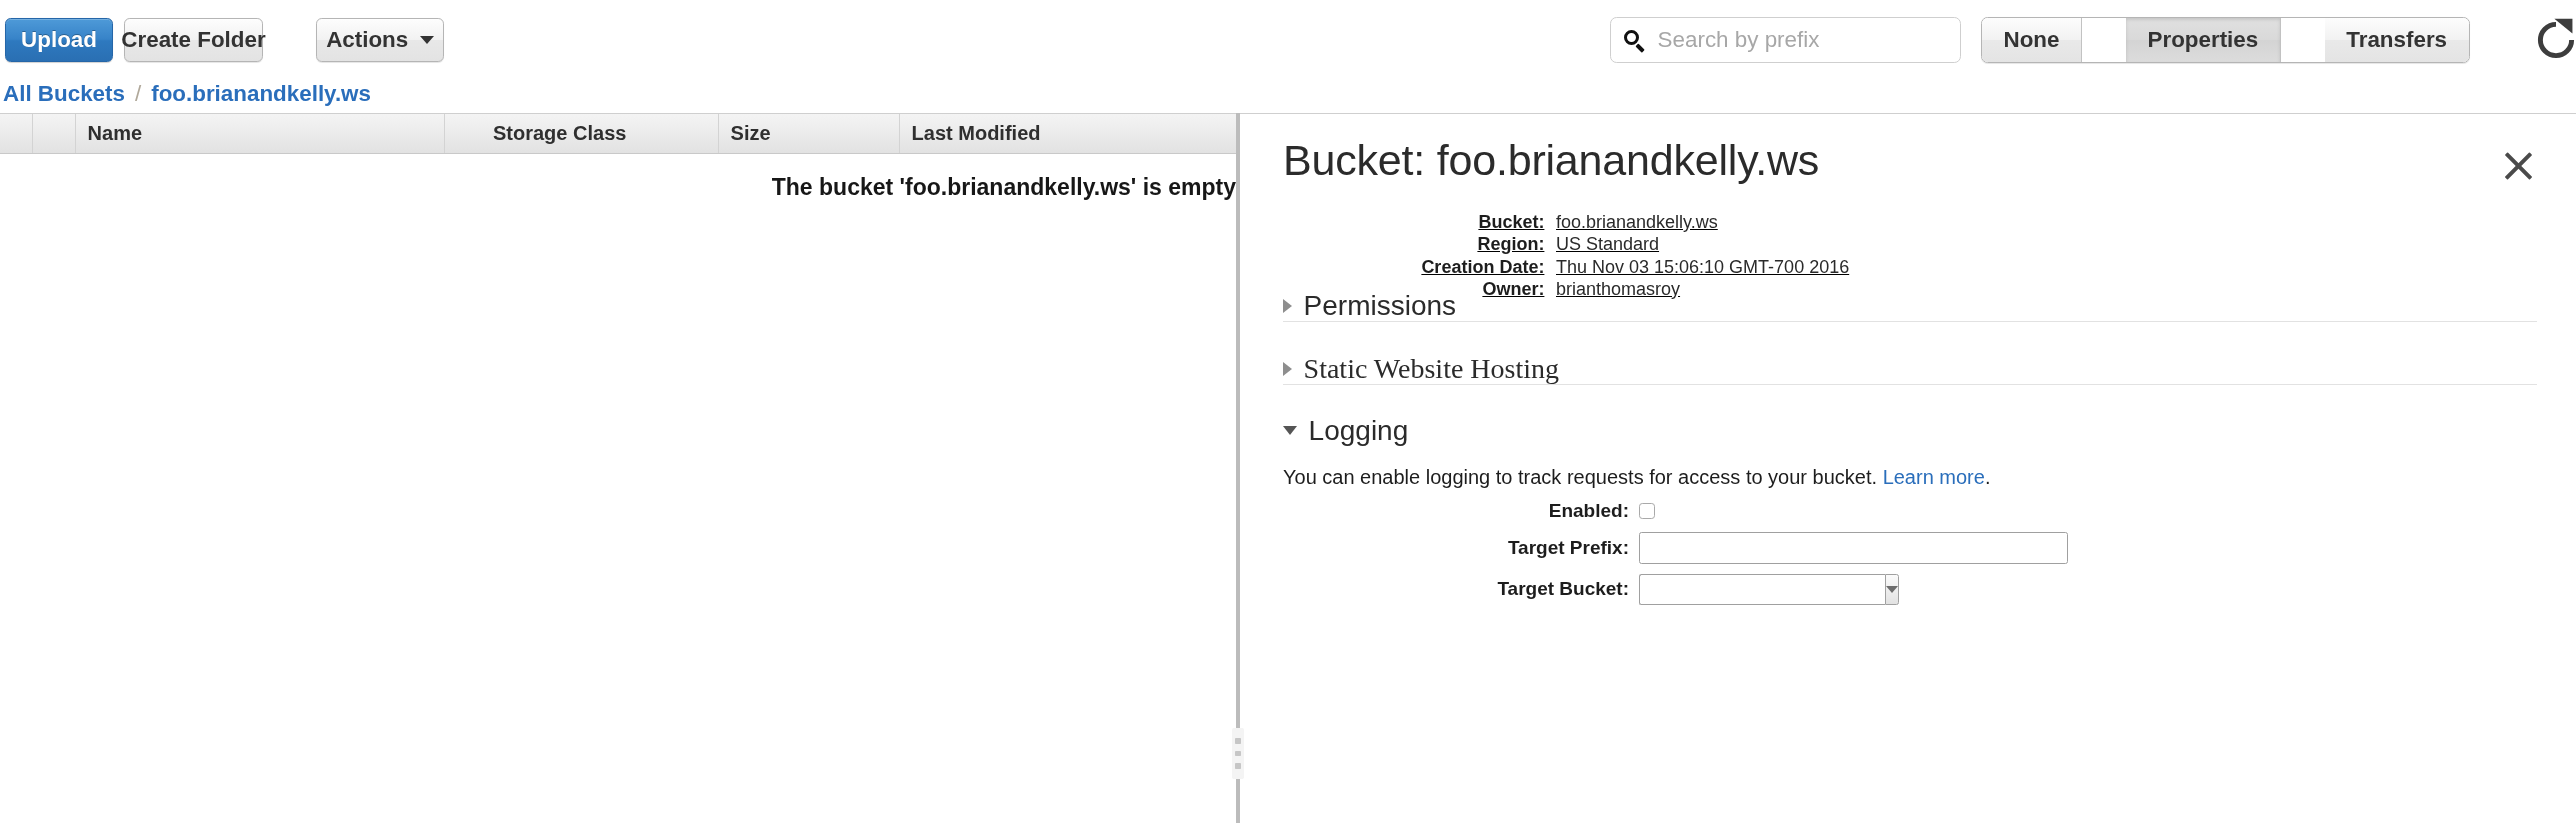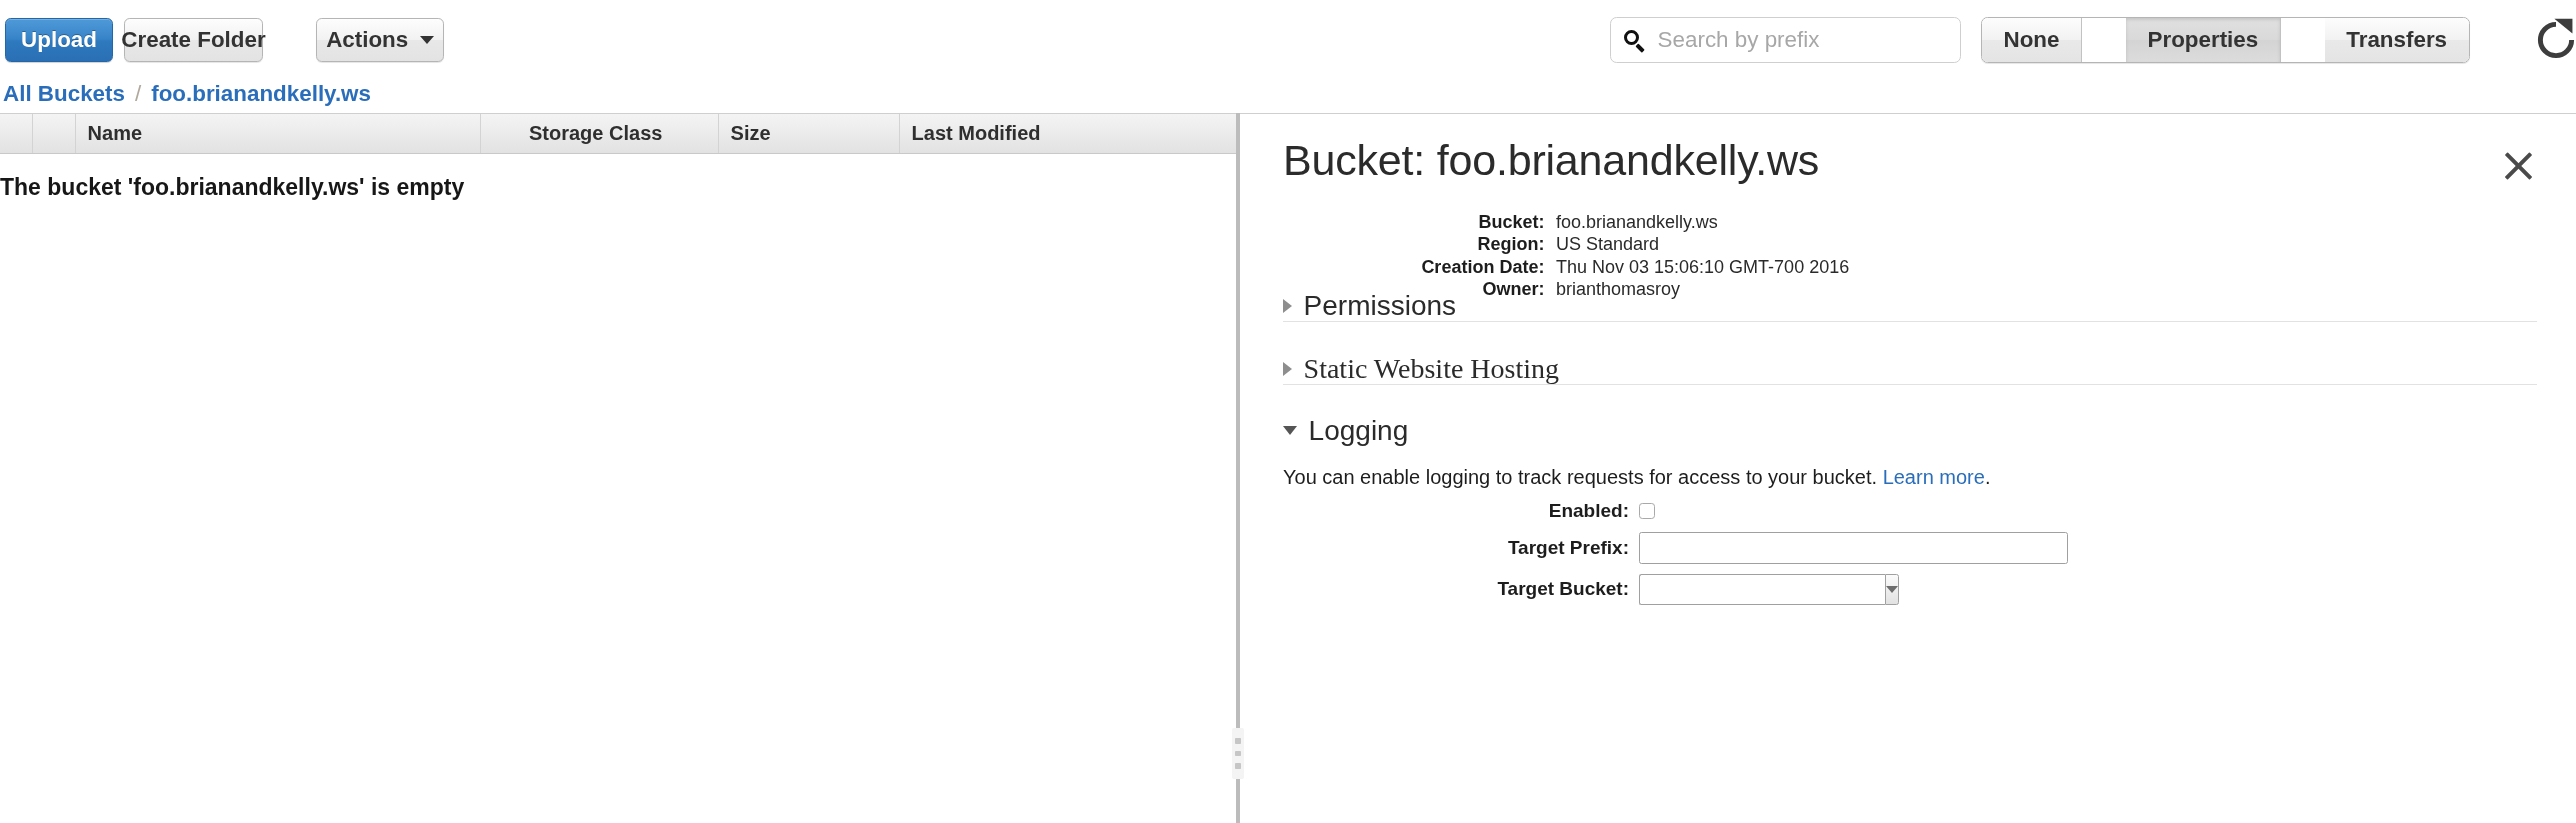--- a/index.html
+++ b/index.html
@@ -116,27 +116,27 @@
     position:absolute; top:0; height:39px;
     display:flex; align-items:center;
     font-size:20px; font-weight:bold; color:#2f2f2f;
     border-left:0.8px solid #d3d3d3;
     padding-left:11.6px; cursor:pointer;
   }
   .th:first-child { border-left:0; }
   #th-check  { left:0px;    width:31.5px;  padding-left:0; }
   #th-icon   { left:31.5px;   width:43px;  padding-left:0; }
   #th-name   { left:75px;   width:396px; }
-  #th-class  { left:480px;  width:248px;padding-left:48px; }
+  #th-class  { left:444px;  width:248px;padding-left:48px; }
   #th-size   { left:718px;  width:181px; }
   #th-mod    { left:899px; width:337px; }
 
   #empty-msg {
     position:absolute; left:0; top:40px; width:1236px;
-    text-align:left; padding-top:20px;
+    text-align:right; padding-top:20px;
     font-size:23px; font-weight:bold; color:#171717;
   }
 
   
   #splitter {
     position:absolute; left:1236px; top:113px; width:4.1px; height:711px;
     background:#bcbcbc; cursor:col-resize; z-index:6;
   }
   #splitter-grip {
     position:absolute; left:-4.1px; top:615px; width:12.4px; height:51px;
@@ -160,21 +160,21 @@
     position:absolute; left:1261px; top:35px; width:35px; height:35px; cursor:pointer;
   }
   #close-icon span {
     position:absolute; left:0; top:15px; width:35px; height:4.1px; background:#4a4a4a; border-radius:0.8px;
   }
   #close-icon span:nth-child(1){ transform:rotate(45deg); }
   #close-icon span:nth-child(2){ transform:rotate(-45deg); }
 
   
   #details { position:absolute; left:0; top:98px; width:1336px; }
-  .detail-row { display:flex; align-items:baseline; height:19px; margin-bottom:3.3px; }
+  .detail-row { display:flex; align-items:baseline; height:19px; margin-bottom:3.3px;text-decoration:underline; }
   .detail-row .dl {
     width:316px; text-align:right; padding-right:11.6px;
     font-size:18px; font-weight:bold; color:#1d1d1d; white-space:nowrap;
   }
   .detail-row .dv { font-size:18px; color:#2a2a2a; white-space:nowrap; }
 
   
   .hr { position:absolute; left:43px; width:1254px; height:0.8px; background:#e2e2e2; }
   .section-head {
     position:absolute; left:43px; display:flex; align-items:center;

